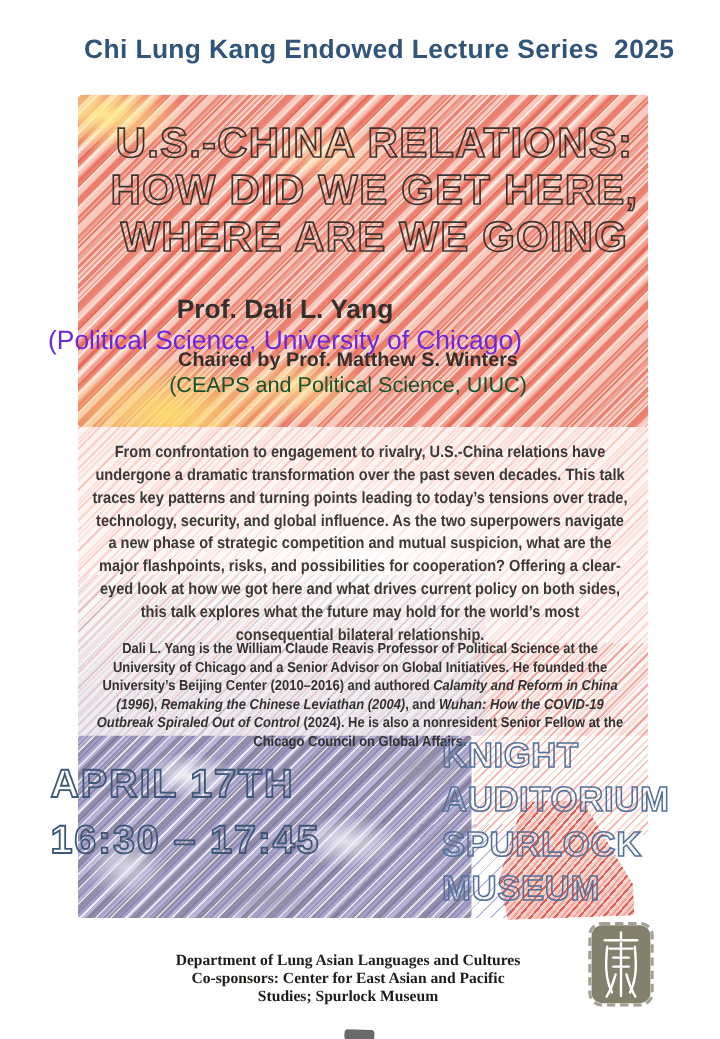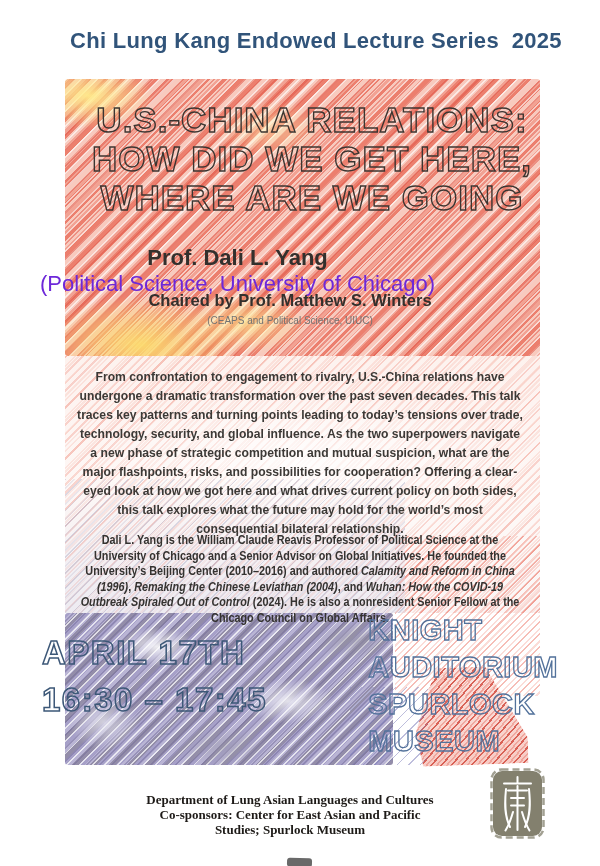--- a/index.html
+++ b/index.html
@@ -89,21 +89,21 @@
     .lecture-title{color:#3c3531;}
     .event-block{color:#3d5878;}
     .venue-block{color:#53729b;}
   }
   
   .speaker-block{position:absolute;top:245px;left:0;width:475px;text-align:center;color:#33302d;}
   .speaker-name{font-size:22px;font-weight:700;line-height:26px;}
   .speaker-affiliation{font-size:22px;font-weight:400;line-height:26px;color:#6d28d9;}
   .chair-block{position:absolute;top:290px;left:0;width:492px;text-align:center;color:#33302d;margin-left:44px;}
   .chair-line1{font-size:16.5px;font-weight:700;line-height:21px;}
-  .chair-line2{font-size:10px;font-weight:400;line-height:20px;color:#737373;}
+  .chair-line2{font-size:18px;font-weight:400;line-height:20px;color:#14532d;}
   .abstract{
     position:absolute;top:367px;left:50px;width:500px;
     font-size:13.5px;font-weight:700;line-height:19px;text-align:center;color:#3c3936;
     transform:scaleX(.9);transform-origin:50% 0;
   }
   .bio{
     position:absolute;top:533px;left:50px;width:500px;
     font-size:12px;font-weight:700;line-height:15.5px;text-align:center;color:#343230;
     transform:scaleX(.9);transform-origin:50% 0;
   }

